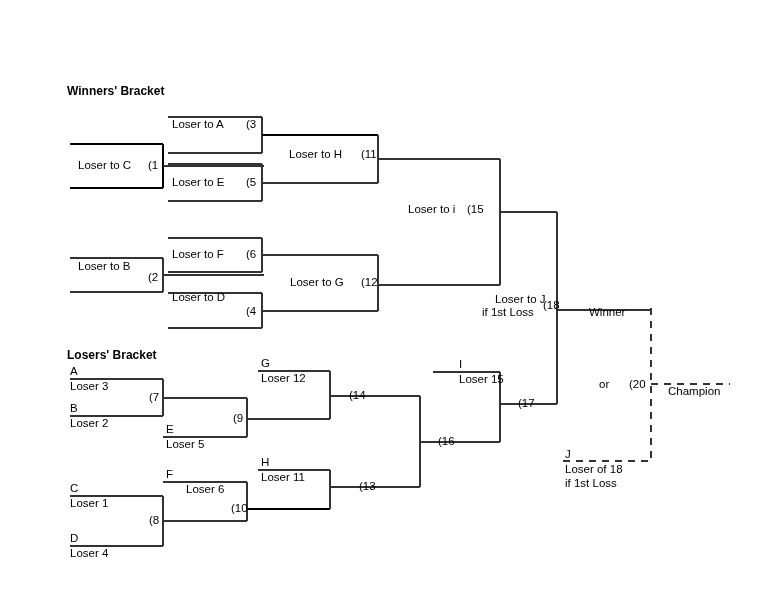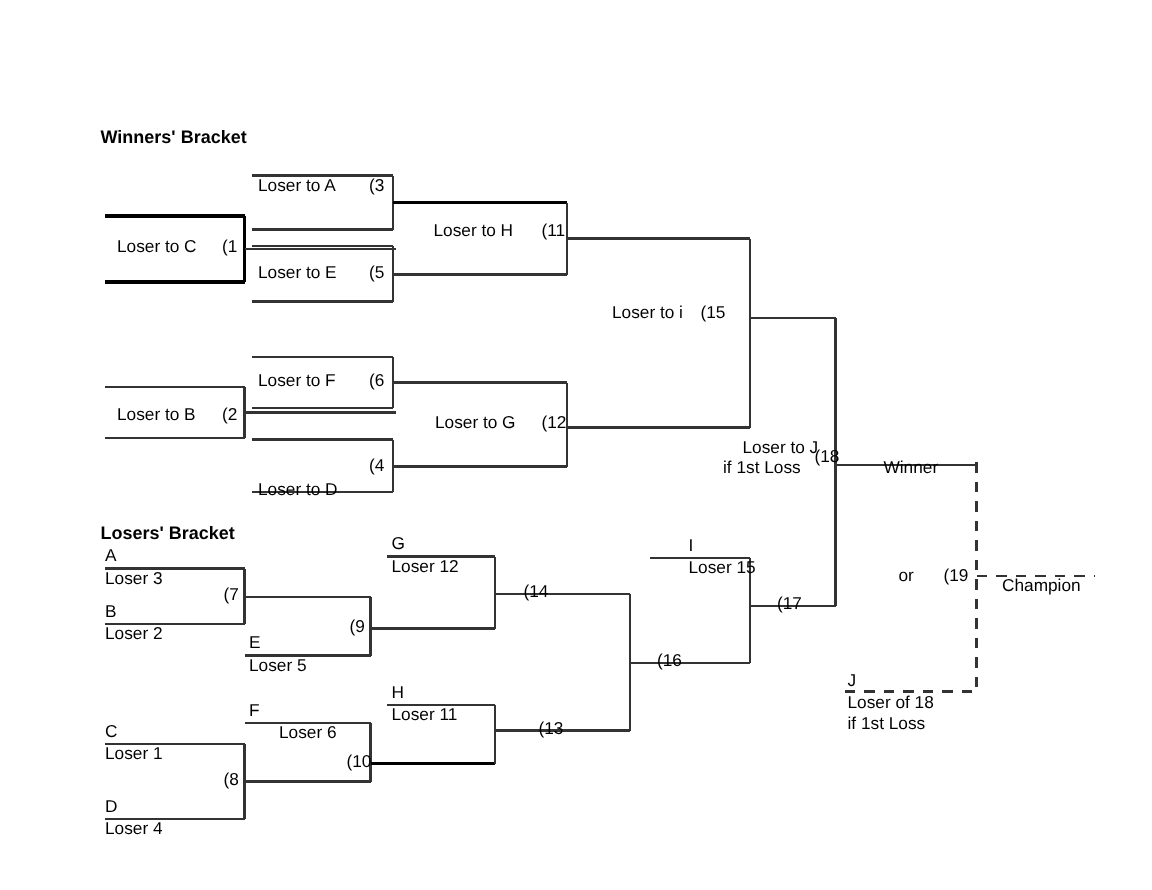--- a/index.html
+++ b/index.html
@@ -172,33 +172,33 @@
   </svg>
 
 
   <div class="sec-title" style="left:67px; top:84px;">Winners' Bracket</div>
 
   <div class="sec-title" style="left:67px; top:348px;">Losers' Bracket</div>
 
   <div class="lbl" style="left:78px; top:159px;">Loser to C</div>
   <div class="gm" style="left:148px; top:159px;">(1</div>
 
-  <div class="lbl" style="left:78px; top:271px;">Loser to B</div>
+  <div class="lbl" style="left:78px; top:260px;">Loser to B</div>
   <div class="gm" style="left:148px; top:271px;">(2</div>
 
   <div class="lbl" style="left:172px; top:118px;">Loser to A</div>
   <div class="gm" style="left:246px; top:118px;">(3</div>
 
   <div class="lbl" style="left:172px; top:176px;">Loser to E</div>
   <div class="gm" style="left:246px; top:176px;">(5</div>
 
   <div class="lbl" style="left:172px; top:248px;">Loser to F</div>
   <div class="gm" style="left:246px; top:248px;">(6</div>
 
-  <div class="lbl" style="left:172px; top:321px;">Loser to D</div>
+  <div class="lbl" style="left:172px; top:291px;">Loser to D</div>
   <div class="gm" style="left:246px; top:305px;">(4</div>
 
   <div class="lbl" style="left:289px; top:148px;">Loser to H</div>
   <div class="gm" style="left:361px; top:148px;">(11</div>
 
   <div class="lbl" style="left:290px; top:276px;">Loser to G</div>
   <div class="gm" style="left:361px; top:276px;">(12</div>
 
   <div class="lbl" style="left:408px; top:203px;">Loser to i</div>
   <div class="gm" style="left:467px; top:203px;">(15</div>
@@ -247,21 +247,21 @@
 
   <div class="lbl" style="left:459px; top:358px;">I</div>
   <div class="lbl" style="left:459px; top:373px;">Loser 15</div>
 
   <div class="gm" style="left:518px; top:397px;">(17</div>
 
   <div class="lbl" style="left:589px; top:306px;">Winner</div>
 
   <div class="lbl" style="left:599px; top:378px;">or</div>
 
-  <div class="gm" style="left:629px; top:378px;">(19</div>
+  <div class="gm" style="left:629px; top:378px;">(20</div>
 
   <div class="lbl" style="left:668px; top:385px;">Champion</div>
 
   <div class="lbl" style="left:565px; top:448px;">J</div>
   <div class="lbl" style="left:565px; top:463px;">Loser of 18</div>
   <div class="lbl" style="left:565px; top:477px;">if 1st Loss</div>
 
 </div>
 
 </body></html>

